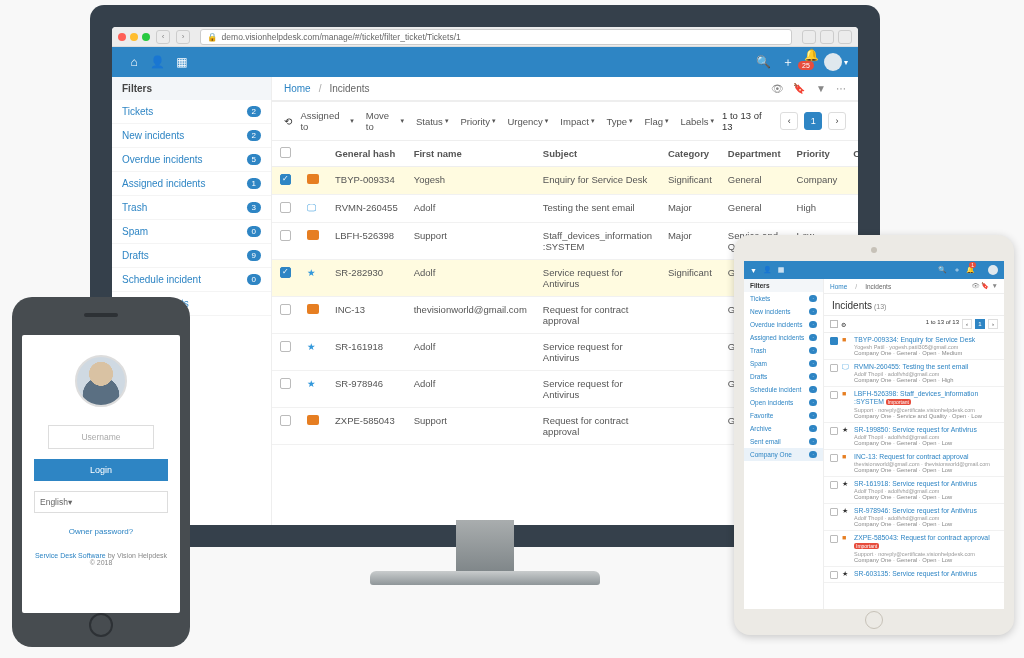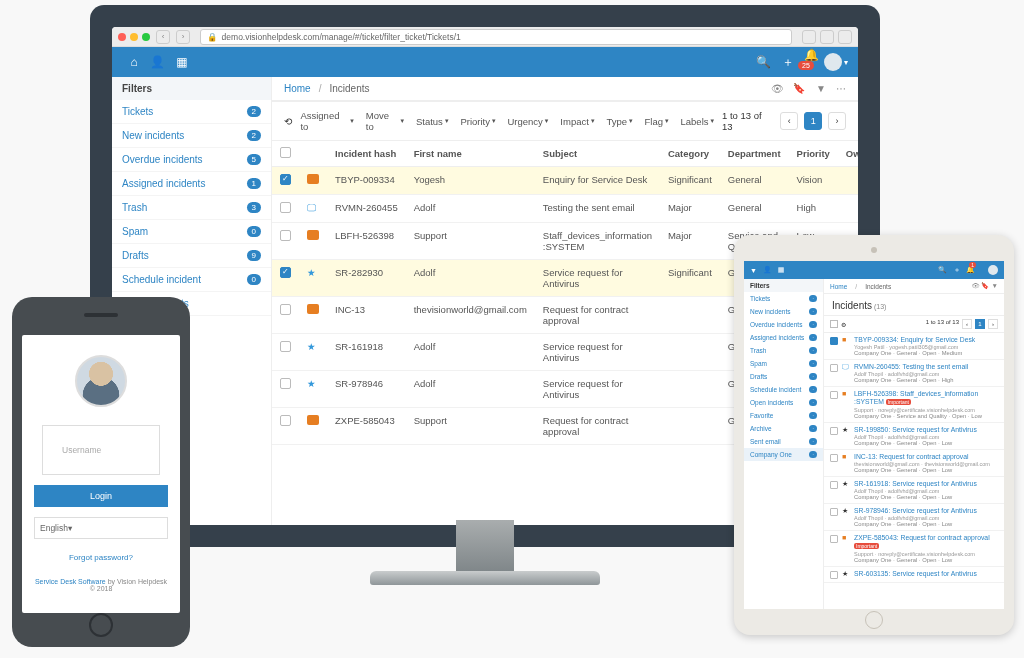--- a/index.html
+++ b/index.html
@@ -56,21 +56,21 @@
   .ticon{width:12px;height:10px;display:inline-block;border-radius:2px;}
   .ticon.orange{background:#e67e22;}
   .ticon.star{color:#3498db;}
 
   
   .phone{position:absolute;left:12px;top:297px;width:178px;height:350px;background:#474c50;border-radius:20px;padding:38px 10px 34px;}
   .phone:before{content:"";position:absolute;top:16px;left:50%;transform:translateX(-50%);width:34px;height:4px;background:#2d3135;border-radius:3px;}
   .phone:after{content:"";position:absolute;bottom:10px;left:50%;transform:translateX(-50%);width:20px;height:20px;border:2px solid #2d3135;border-radius:50%;}
   .phone-screen{background:#fff;width:100%;height:100%;border-radius:2px;display:flex;flex-direction:column;align-items:stretch;font-size:9px;color:#666;text-align:center;padding:12px;}
   .pavatar{width:52px;height:52px;border-radius:50%;margin:8px auto 14px;background:radial-gradient(circle at 50% 35%, #d9c2a3 0 30%, transparent 31%), radial-gradient(circle at 50% 80%, #5a6f82 0 40%, transparent 41%), #cfd9e2;border:2px solid #ddd;}
-  .pin{border:1px solid #ddd;padding:19px;margin:4px 8px;font-size:8.5px;color:#aaa;text-align:left;}
+  .pin{border:1px solid #ddd;padding:6px;margin:4px 14px;font-size:8.5px;color:#aaa;text-align:center;}
   .pbtn{background:#2e85c4;color:#fff;padding:6px;margin:6px 0 10px;font-size:9px;}
   .psel{border:1px solid #ddd;padding:5px;display:flex;font-size:8.5px;margin-bottom:10px;}
   .plink{color:#2e85c4;font-size:8px;margin:4px 0 16px;}
   .pfoot{font-size:7px;color:#888;}
   .pfoot a{color:#2e85c4;}
 
   
   .tablet{position:absolute;right:10px;top:235px;width:280px;height:400px;background:#eceae5;border-radius:16px;padding:26px 10px 26px;box-shadow:0 2px 8px rgba(0,0,0,.2);}
   .tablet:before{content:"";position:absolute;top:12px;left:50%;transform:translateX(-50%);width:6px;height:6px;background:#c7c2b8;border-radius:50%;}
   .tablet:after{content:"";position:absolute;bottom:6px;left:50%;transform:translateX(-50%);width:16px;height:16px;border:1px solid #c7c2b8;border-radius:50%;}
@@ -209,39 +209,39 @@
             <span class="pgbtn">‹</span>
             <span class="pgbtn active">1</span>
             <span class="pgbtn">›</span>
           </span>
         </div>
         <table>
           <thead>
               <tr id="thead-row">
                 <th style="width:20px;"><span class="cb"></span></th>
                 <th style="width:16px;"></th>
-                <th>Incident hash</th>
+                <th>General hash</th>
                 <th>First name</th>
                 <th>Subject</th>
                 <th>Category</th>
                 <th>Department</th>
                 <th>Priority</th>
                 <th>Owner</th>
               </tr>
             </thead>
           <tbody id="tbody">
               <tr class="sel">
                 <td><span class="cb on"></span></td>
   <td><span class="ticon orange"></span></td>
   <td>TBYP-009334</td>
                 <td>Yogesh</td>
                 <td class="subj">Enquiry for Service Desk</td>
   <td>Significant</td>
                 <td class="subj">General</td>
-                <td>Vision</td>
+                <td>Company</td>
                 <td></td>
               </tr>
               <tr>
                 <td><span class="cb "></span></td>
   <td><span style="color:#3498db;">🖵</span></td>
   <td>RVMN-260455</td>
                 <td>Adolf</td>
                 <td class="subj">Testing the sent email</td>
   <td>Major</td>
                 <td class="subj">General</td>
@@ -324,21 +324,21 @@
 
 <div class="phone">
   <div class="phone-screen">
     <div class="pavatar"></div>
     <div class="pin">Username</div>
     <div class="pbtn">Login</div>
     <div class="psel">
         <span>English</span>
         <span>▾</span>
       </div>
-    <div class="plink">Forgot password?</div>
+    <div class="plink">Owner password?</div>
     <div class="pfoot">
       <a>Service Desk Software</a><span> by Vision Helpdesk</span><br>
       <span>© 2018</span>
     </div>
   </div>
 </div>
 
 <div class="tablet">
   <div class="tab-screen">
     <div class="tab-top">

